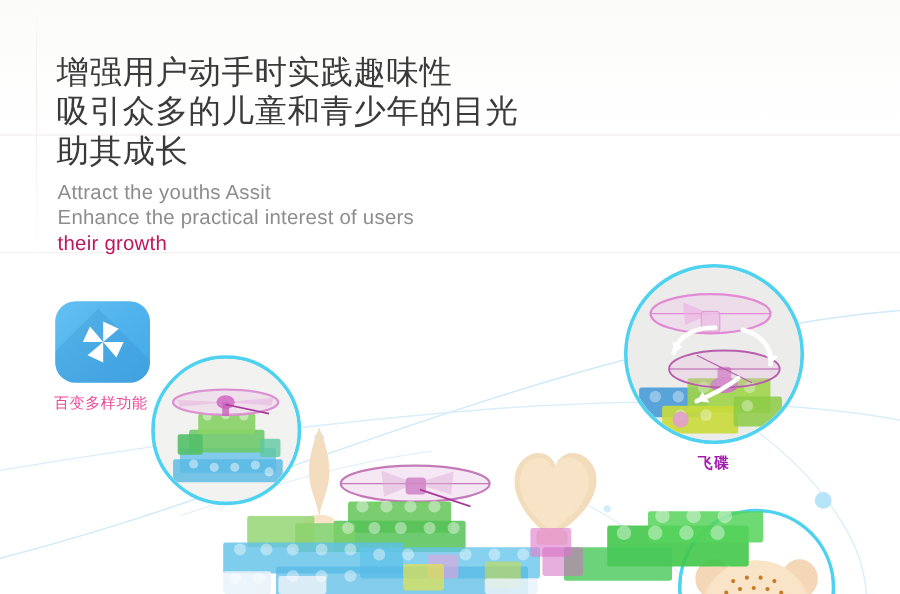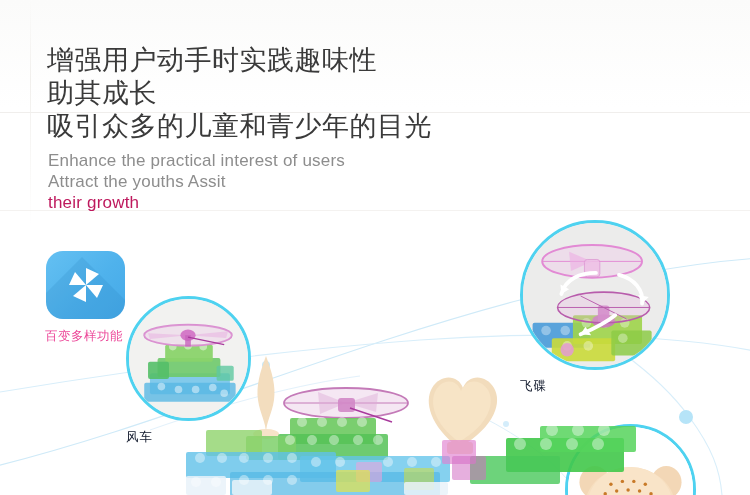--- a/index.html
+++ b/index.html
@@ -134,25 +134,27 @@
   .callout { position: absolute; }
   .ring {
     position: relative;
     border-radius: 50%;
     border: 3px solid #4ed2f0;
     background: #f3f3f1;
     overflow: hidden;
     box-sizing: border-box;
   }
   .callout-label {
+    text-align: center;
     font-size: 12.5px;
-    color: #0f172a;
+    color: #a21caf;
     letter-spacing: 1px;
     margin-top: 8px;
     white-space: nowrap;
+    font-weight: bold;
   }
 
   .c-windmill { left: 126px; top: 296px; }
   .c-windmill .ring { width: 125px; height: 125px; }
 
   .c-ufo { left: 520px; top: 220px; }
   .c-ufo .ring { width: 150px; height: 150px; }
 
   .c-bear { left: 565px; top: 424px; }
   .c-bear .ring { width: 131px; height: 131px; background: #ffffff; }
@@ -188,27 +190,27 @@
     <path d="M 455 404 C 500 424 540 448 566 478" fill="none" stroke="#ddeffa" stroke-width="1"></path>
     <path d="M 150 430 C 230 402 300 384 360 376" fill="none" stroke="#e2f1fb" stroke-width="1"></path>
   </svg>
 
   <div class="dot" style="left:679px; top:410px; width:14px; height:14px;"></div>
   <div class="dot" style="left:262px; top:361px; width:8px; height:8px; background:#c6e8fa;"></div>
   <div class="dot" style="left:503px; top:421px; width:6px; height:6px; background:#d4edfb;"></div>
 
   <div class="headline">
     <span class="hl">增强用户动手时实践趣味性</span>
+    <span class="hl">吸引众多的儿童和青少年的目光</span>
     <span class="hl">助其成长</span>
-    <span class="hl">吸引众多的儿童和青少年的目光</span>
   </div>
 
   <div class="subhead">
+    <span class="sl">Attract the youths Assit</span>
     <span class="sl">Enhance the practical interest of users</span>
-    <span class="sl">Attract the youths Assit</span>
     <span class="sl dim">their growth</span>
   </div>
 
   <div class="feature">
     <div class="badge">
       <div class="badge-shadow"></div>
       <svg class="pinwheel" viewBox="0 0 40 40">
         <polygon points="20,20 20,3 33,9" fill="#ffffff"></polygon>
         <polygon points="20,20 37,20 31,33" fill="#ffffff"></polygon>
         <polygon points="20,20 20,37 7,31" fill="#ffffff"></polygon>
@@ -243,21 +245,20 @@
 
         <ellipse cx="62" cy="38" rx="46" ry="11" fill="none" stroke="#d98fd0" stroke-width="2"></ellipse>
         <ellipse cx="62" cy="38" rx="46" ry="11" fill="#e9b6e4" opacity="0.28"></ellipse>
         <path d="M 20 36 L 62 38 L 22 42 Z" fill="#e7aee0" opacity="0.5"></path>
         <path d="M 104 34 L 62 38 L 102 41 Z" fill="#e7aee0" opacity="0.5"></path>
         <ellipse cx="62" cy="38" rx="8" ry="6" fill="#d06fc4" opacity="0.9"></ellipse>
         <rect x="59" y="38" width="6" height="12" fill="#c763bb" opacity="0.8"></rect>
         <line x1="62" y1="40" x2="100" y2="48" stroke="#a8399c" stroke-width="1.4"></line>
       </svg>
     </div>
-    <div class="callout-label">风车</div>
   </div>
 
   <div class="callout c-ufo">
     <div class="ring">
       <svg viewBox="0 0 150 150" preserveAspectRatio="xMidYMid slice">
         <rect width="150" height="150" fill="#ececeb"></rect>
 
         <rect x="10" y="104" width="60" height="26" rx="2" fill="#3f97d8" opacity="0.85"></rect>
         <rect x="52" y="96" width="72" height="30" rx="2" fill="#9ed44a" opacity="0.9"></rect>
         <rect x="30" y="120" width="66" height="24" rx="2" fill="#cada3a" opacity="0.9"></rect>

